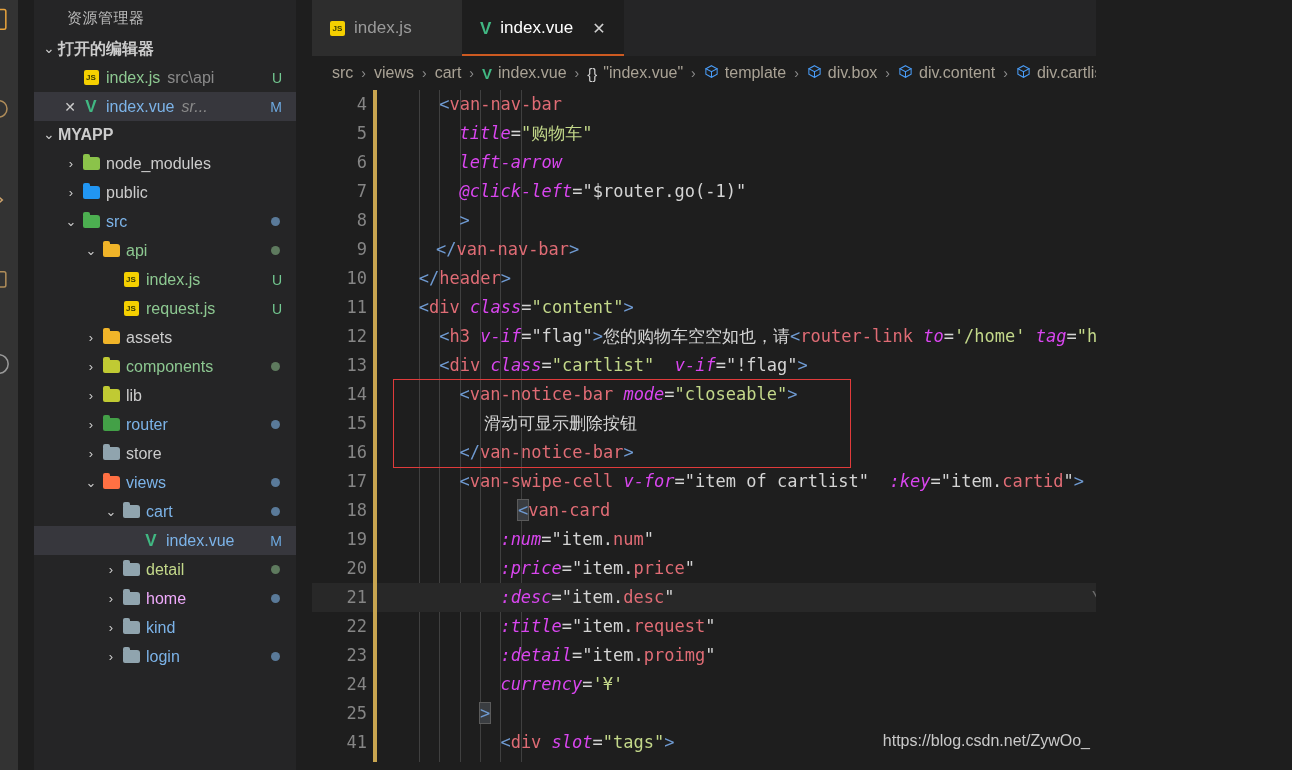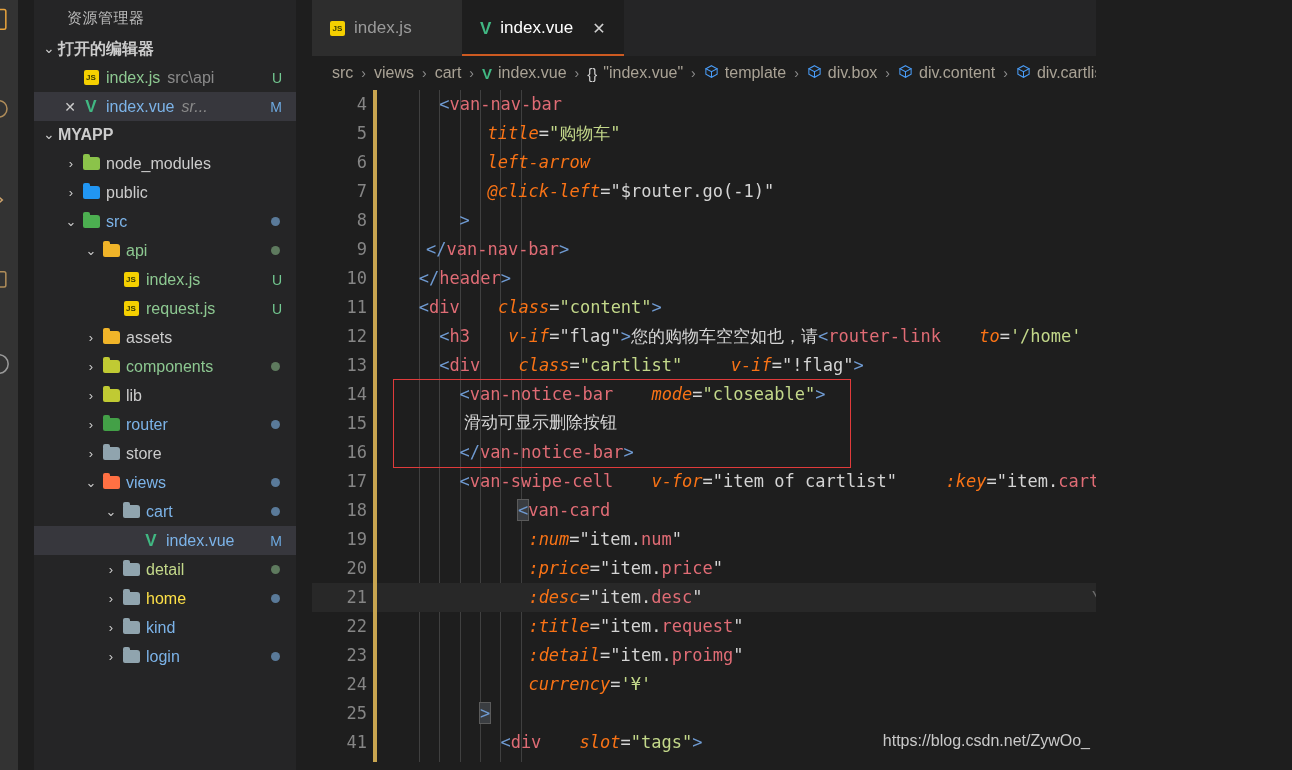--- a/index.html
+++ b/index.html
@@ -104,21 +104,21 @@
   .gutterbar { position: absolute; left: 61px; top: 0; width: 4px; height: 29px; background: #c8a550; }
   .ctext { position: absolute; left: 66px; top: 0; }
 
   
   .iguides { position: absolute; left: 66px; top: 0; bottom: 0; width: 520px; pointer-events: none; }
   .ig { position: absolute; top: 0; bottom: 0; width: 1px; background: #404040; }
 
   
   .t-tag { color: #e06c75; }
   .t-punct { color: #6f9ad1; }
-  .t-attr { color: #f97316; font-style: italic; padding-left: 28px; }
+  .t-attr { color: #d946ef; font-style: italic; }
   .t-eq { color: #d4d4d4; }
   .t-str { color: #c3d88a; }
   .t-plain { color: #d4d4d4; }
   .t-prop { color: #e06c75; }
   .t-cn { color: #d6d6d6; }
   .t-mustache { color: #d4d4d4; }
   .t-yen { color: #c3d88a; }
   .t-bracket { background: #3a3d41; outline: 1px solid #5b5b5b; }
 
   .blame {
@@ -321,21 +321,21 @@
             <span class="folder" style="background: rgb(144, 164, 174);"></span>
           </span>
           <span class="lbl" style="color: rgb(195, 216, 138);">detail</span>
           <span class="dot" style="background: rgb(94, 122, 94);"></span>
         </div>
         <div class="row" style="padding-left: 68px;">
           <span class="twisty">›</span>
           <span class="ficon">
             <span class="folder" style="background: rgb(144, 164, 174);"></span>
           </span>
-          <span class="lbl" style="color: #fde047;">home</span>
+          <span class="lbl" style="color: #f0abfc;">home</span>
           <span class="dot" style="background: rgb(90, 122, 153);"></span>
         </div>
         <div class="row" style="padding-left: 68px;">
           <span class="twisty">›</span>
           <span class="ficon">
             <span class="folder" style="background: rgb(144, 164, 174);"></span>
           </span>
           <span class="lbl" style="color: rgb(124, 179, 232);">kind</span>
         </div>
         <div class="row" style="padding-left: 68px;">
@@ -431,27 +431,27 @@
           <div class="ig" style="left: 102px;"></div>
           <div class="ig" style="left: 122.4px;"></div>
           <div class="ig" style="left: 142.8px;"></div>
         </div>
       <div id="codelines">
           <div class="code-line"><span class="lnum">4</span><span class="gutterbar"></span><span class="ctext" style="left: 127.2px;"><span class="t-punct">&lt;</span><span class="t-tag">van-nav-bar</span></span></div>
           <div class="code-line"><span class="lnum">5</span><span class="gutterbar"></span><span class="ctext" style="left: 147.6px;"><span class="t-attr">title</span><span class="t-eq">=</span><span class="t-str">"购物车"</span></span></div>
           <div class="code-line"><span class="lnum">6</span><span class="gutterbar"></span><span class="ctext" style="left: 147.6px;"><span class="t-attr">left-arrow</span></span></div>
           <div class="code-line"><span class="lnum">7</span><span class="gutterbar"></span><span class="ctext" style="left: 147.6px;"><span class="t-attr">@click-left</span><span class="t-eq">=</span><span class="t-plain">"$router.go(-1)"</span></span></div>
           <div class="code-line"><span class="lnum">8</span><span class="gutterbar"></span><span class="ctext" style="left: 147.6px;"><span class="t-punct">&gt;</span></span></div>
-          <div class="code-line"><span class="lnum">9</span><span class="gutterbar"></span><span class="ctext" style="left: 114px;"><span class="t-punct">&lt;/</span><span class="t-tag">van-nav-bar</span><span class="t-punct">&gt;</span></span></div>
+          <div class="code-line"><span class="lnum">9</span><span class="gutterbar"></span><span class="ctext" style="left: 124px;"><span class="t-punct">&lt;/</span><span class="t-tag">van-nav-bar</span><span class="t-punct">&gt;</span></span></div>
           <div class="code-line"><span class="lnum">10</span><span class="gutterbar"></span><span class="ctext" style="left: 106.8px;"><span class="t-punct">&lt;/</span><span class="t-tag">header</span><span class="t-punct">&gt;</span></span></div>
           <div class="code-line"><span class="lnum">11</span><span class="gutterbar"></span><span class="ctext" style="left: 106.8px;"><span class="t-punct">&lt;</span><span class="t-tag">div</span><span class="t-plain"> </span><span class="t-attr">class</span><span class="t-eq">=</span><span class="t-str">"content"</span><span class="t-punct">&gt;</span></span></div>
           <div class="code-line"><span class="lnum">12</span><span class="gutterbar"></span><span class="ctext" style="left: 127.2px;"><span class="t-punct">&lt;</span><span class="t-tag">h3</span><span class="t-plain"> </span><span class="t-attr">v-if</span><span class="t-eq">=</span><span class="t-plain">"flag"</span><span class="t-punct">&gt;</span><span class="t-cn">您的购物车空空如也，请</span><span class="t-punct">&lt;</span><span class="t-tag">router-link</span><span class="t-plain"> </span><span class="t-attr">to</span><span class="t-eq">=</span><span class="t-str">'/home'</span><span class="t-plain"> </span><span class="t-attr">tag</span><span class="t-eq">=</span><span class="t-str">"h2"</span><span class="t-punct">&gt;</span><span class="t-cn">添</span></span></div>
           <div class="code-line"><span class="lnum">13</span><span class="gutterbar"></span><span class="ctext" style="left: 127.2px;"><span class="t-punct">&lt;</span><span class="t-tag">div</span><span class="t-plain"> </span><span class="t-attr">class</span><span class="t-eq">=</span><span class="t-str">"cartlist"</span><span class="t-plain">  </span><span class="t-attr">v-if</span><span class="t-eq">=</span><span class="t-plain">"!flag"</span><span class="t-punct">&gt;</span></span></div>
           <div class="code-line"><span class="lnum">14</span><span class="gutterbar"></span><span class="ctext" style="left: 147.6px;"><span class="t-punct">&lt;</span><span class="t-tag">van-notice-bar</span><span class="t-plain"> </span><span class="t-attr">mode</span><span class="t-eq">=</span><span class="t-str">"closeable"</span><span class="t-punct">&gt;</span></span></div>
-          <div class="code-line"><span class="lnum">15</span><span class="gutterbar"></span><span class="ctext" style="left: 152px; font-family: Liberation Mono, monospace;"><span class="t-cn">滑动可显示删除按钮</span></span></div>
+          <div class="code-line"><span class="lnum">15</span><span class="gutterbar"></span><span class="ctext" style="left: 172px;"><span class="t-cn">滑动可显示删除按钮</span></span></div>
           <div class="code-line"><span class="lnum">16</span><span class="gutterbar"></span><span class="ctext" style="left: 147.6px;"><span class="t-punct">&lt;/</span><span class="t-tag">van-notice-bar</span><span class="t-punct">&gt;</span></span></div>
           <div class="code-line"><span class="lnum">17</span><span class="gutterbar"></span><span class="ctext" style="left: 147.6px;"><span class="t-punct">&lt;</span><span class="t-tag">van-swipe-cell</span><span class="t-plain"> </span><span class="t-attr">v-for</span><span class="t-eq">=</span><span class="t-plain">"item of cartlist"</span><span class="t-plain">  </span><span class="t-attr">:key</span><span class="t-eq">=</span><span class="t-plain">"item.</span><span class="t-prop">cartid</span><span class="t-plain">"</span><span class="t-punct">&gt;</span></span></div>
           <div class="code-line"><span class="lnum">18</span><span class="gutterbar"></span><span class="ctext" style="left: 168px; margin-left: 38px;"><span class="t-punct t-bracket">&lt;</span><span class="t-tag">van-card</span></span></div>
           <div class="code-line"><span class="lnum">19</span><span class="gutterbar"></span><span class="ctext" style="left: 188.4px;"><span class="t-attr">:num</span><span class="t-eq">=</span><span class="t-plain">"item.</span><span class="t-prop">num</span><span class="t-plain">"</span></span></div>
           <div class="code-line"><span class="lnum">20</span><span class="gutterbar"></span><span class="ctext" style="left: 188.4px;"><span class="t-attr">:price</span><span class="t-eq">=</span><span class="t-plain">"item.</span><span class="t-prop">price</span><span class="t-plain">"</span></span></div>
           <div class="code-line cur"><span class="lnum">21</span><span class="gutterbar"></span><span class="ctext" style="left: 188.4px;"><span class="t-attr">:desc</span><span class="t-eq">=</span><span class="t-plain">"item.</span><span class="t-prop">desc</span><span class="t-plain">"</span></span><span class="blame">You, a few seconds ago • Uncommitted chang</span></div>
           <div class="code-line"><span class="lnum">22</span><span class="gutterbar"></span><span class="ctext" style="left: 188.4px;"><span class="t-attr">:title</span><span class="t-eq">=</span><span class="t-plain">"item.</span><span class="t-prop">request</span><span class="t-plain">"</span></span></div>
           <div class="code-line"><span class="lnum">23</span><span class="gutterbar"></span><span class="ctext" style="left: 188.4px;"><span class="t-attr">:detail</span><span class="t-eq">=</span><span class="t-plain">"item.</span><span class="t-prop">proimg</span><span class="t-plain">"</span></span></div>
           <div class="code-line"><span class="lnum">24</span><span class="gutterbar"></span><span class="ctext" style="left: 188.4px;"><span class="t-attr">currency</span><span class="t-eq">=</span><span class="t-yen">'¥'</span></span></div>
           <div class="code-line"><span class="lnum">25</span><span class="gutterbar"></span><span class="ctext" style="left: 168px;"><span class="t-punct t-bracket">&gt;</span></span></div>

